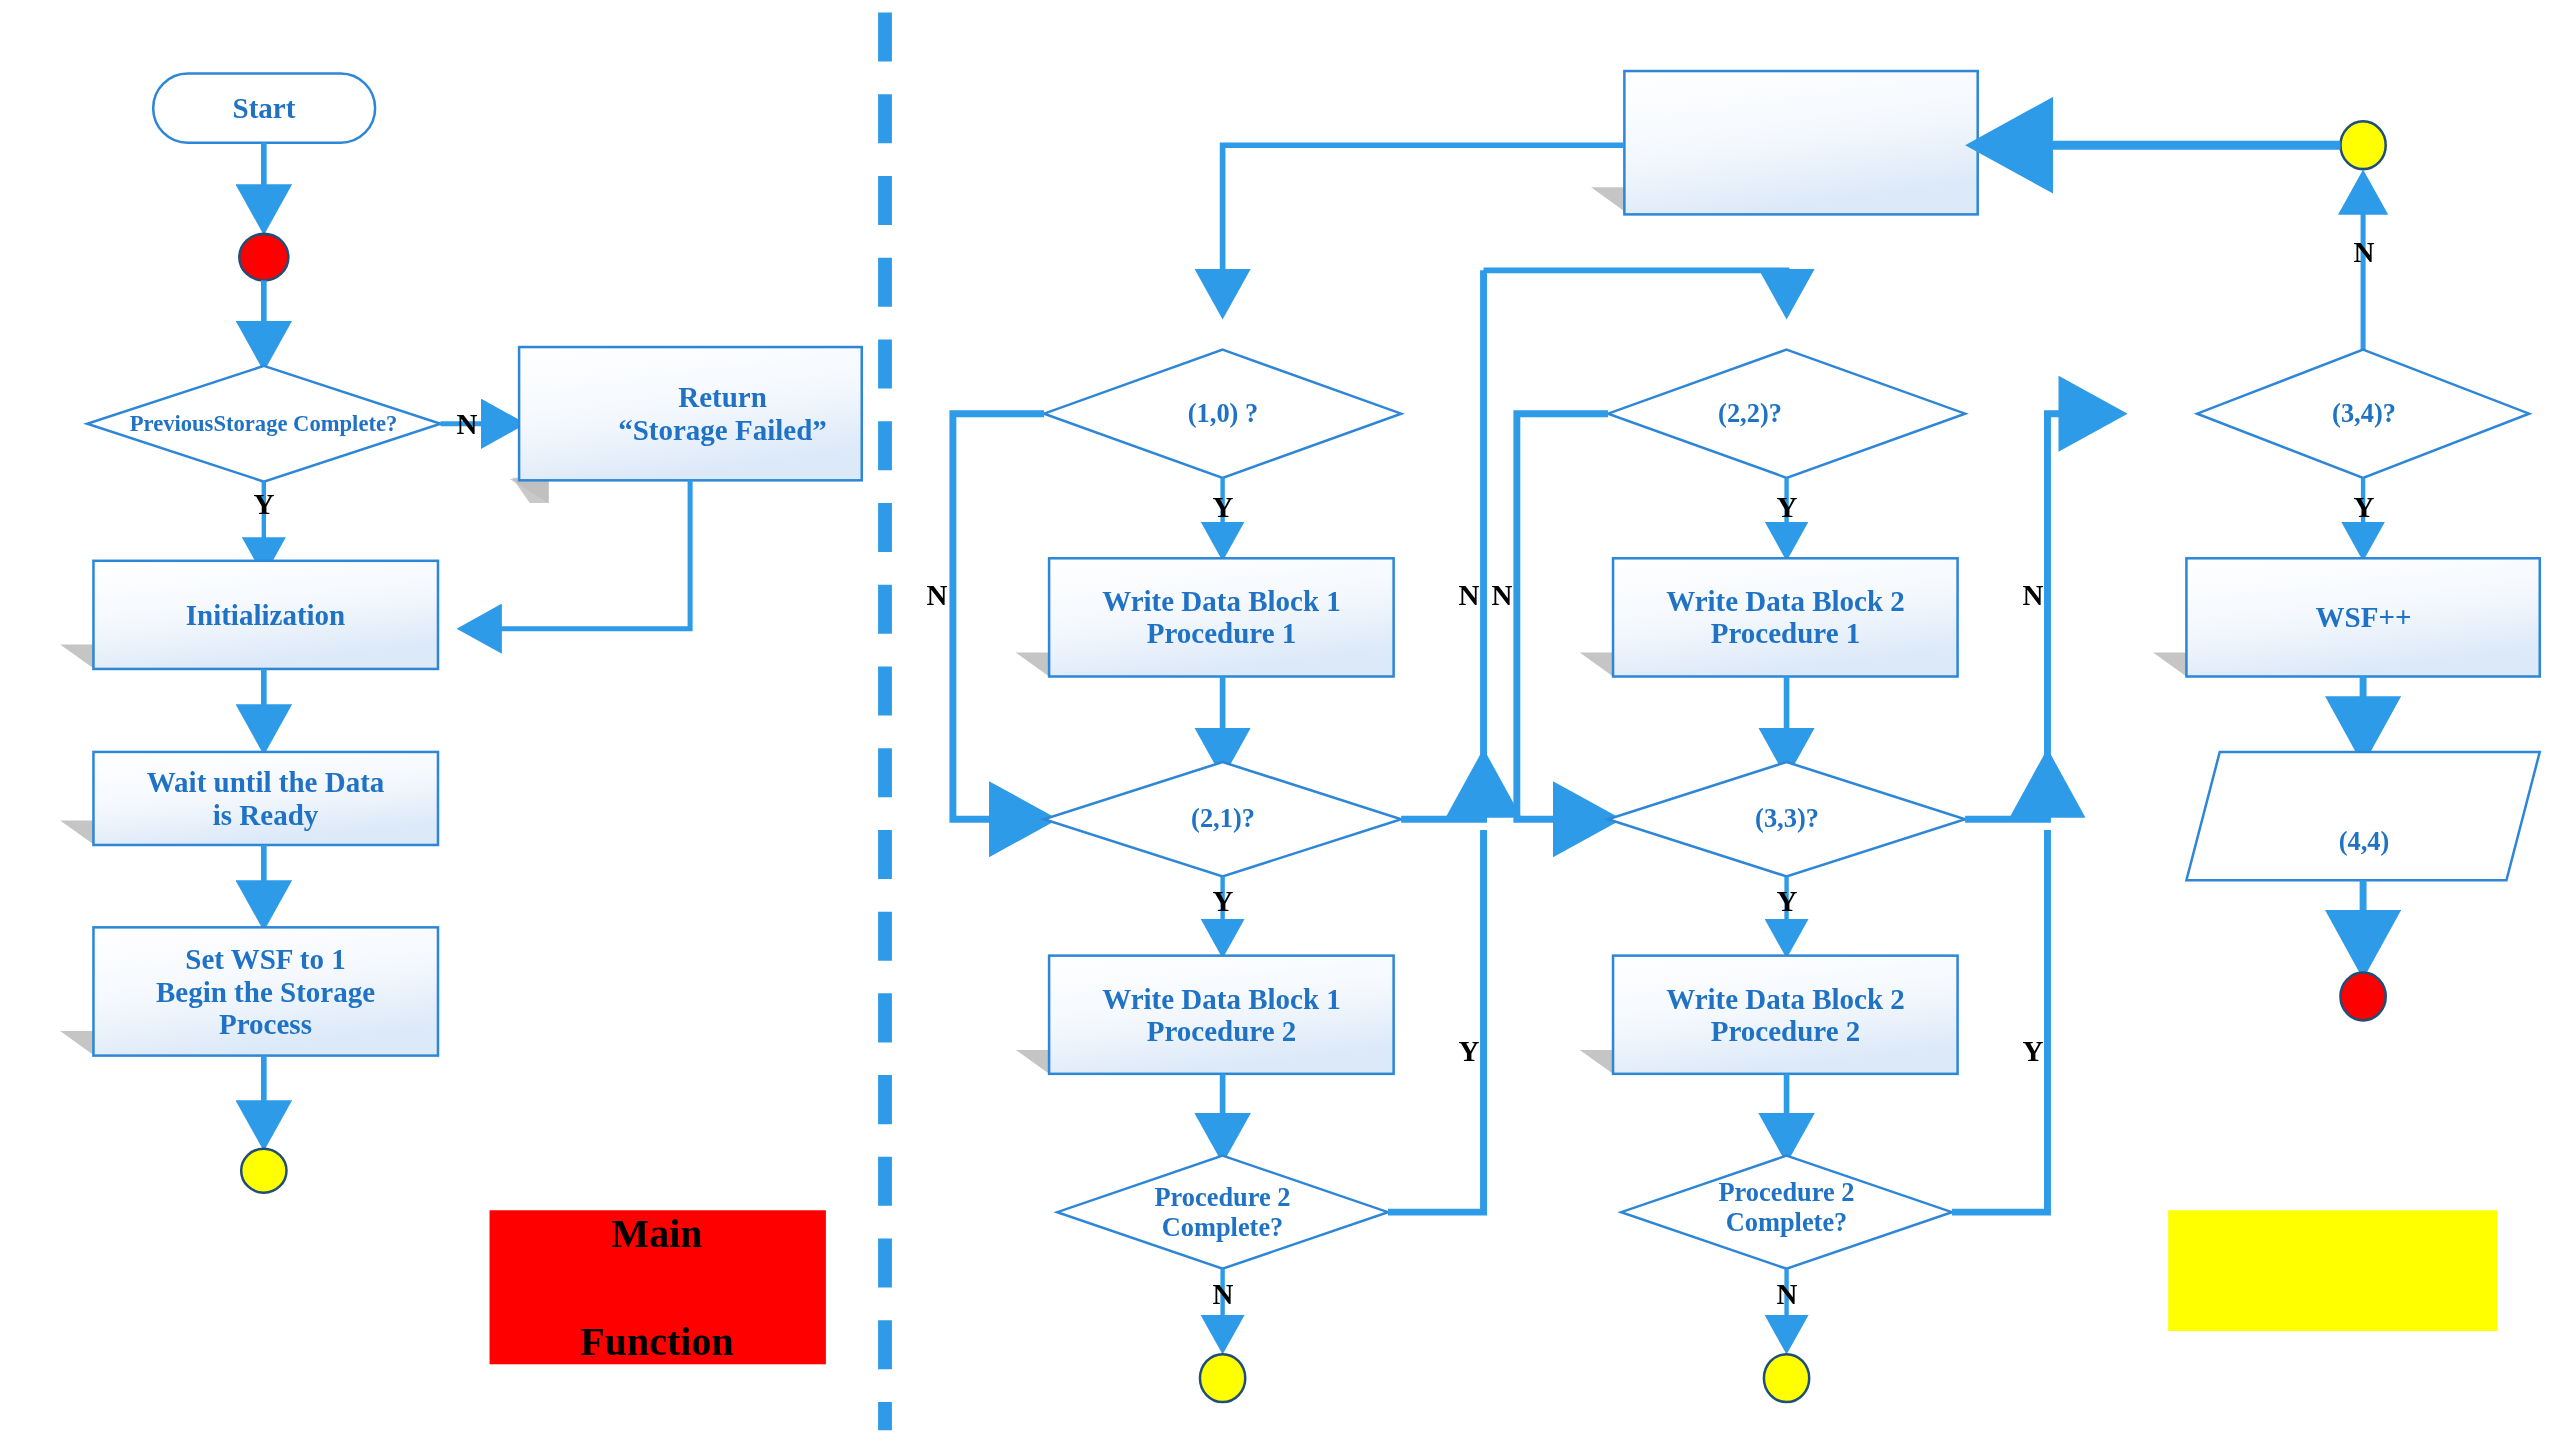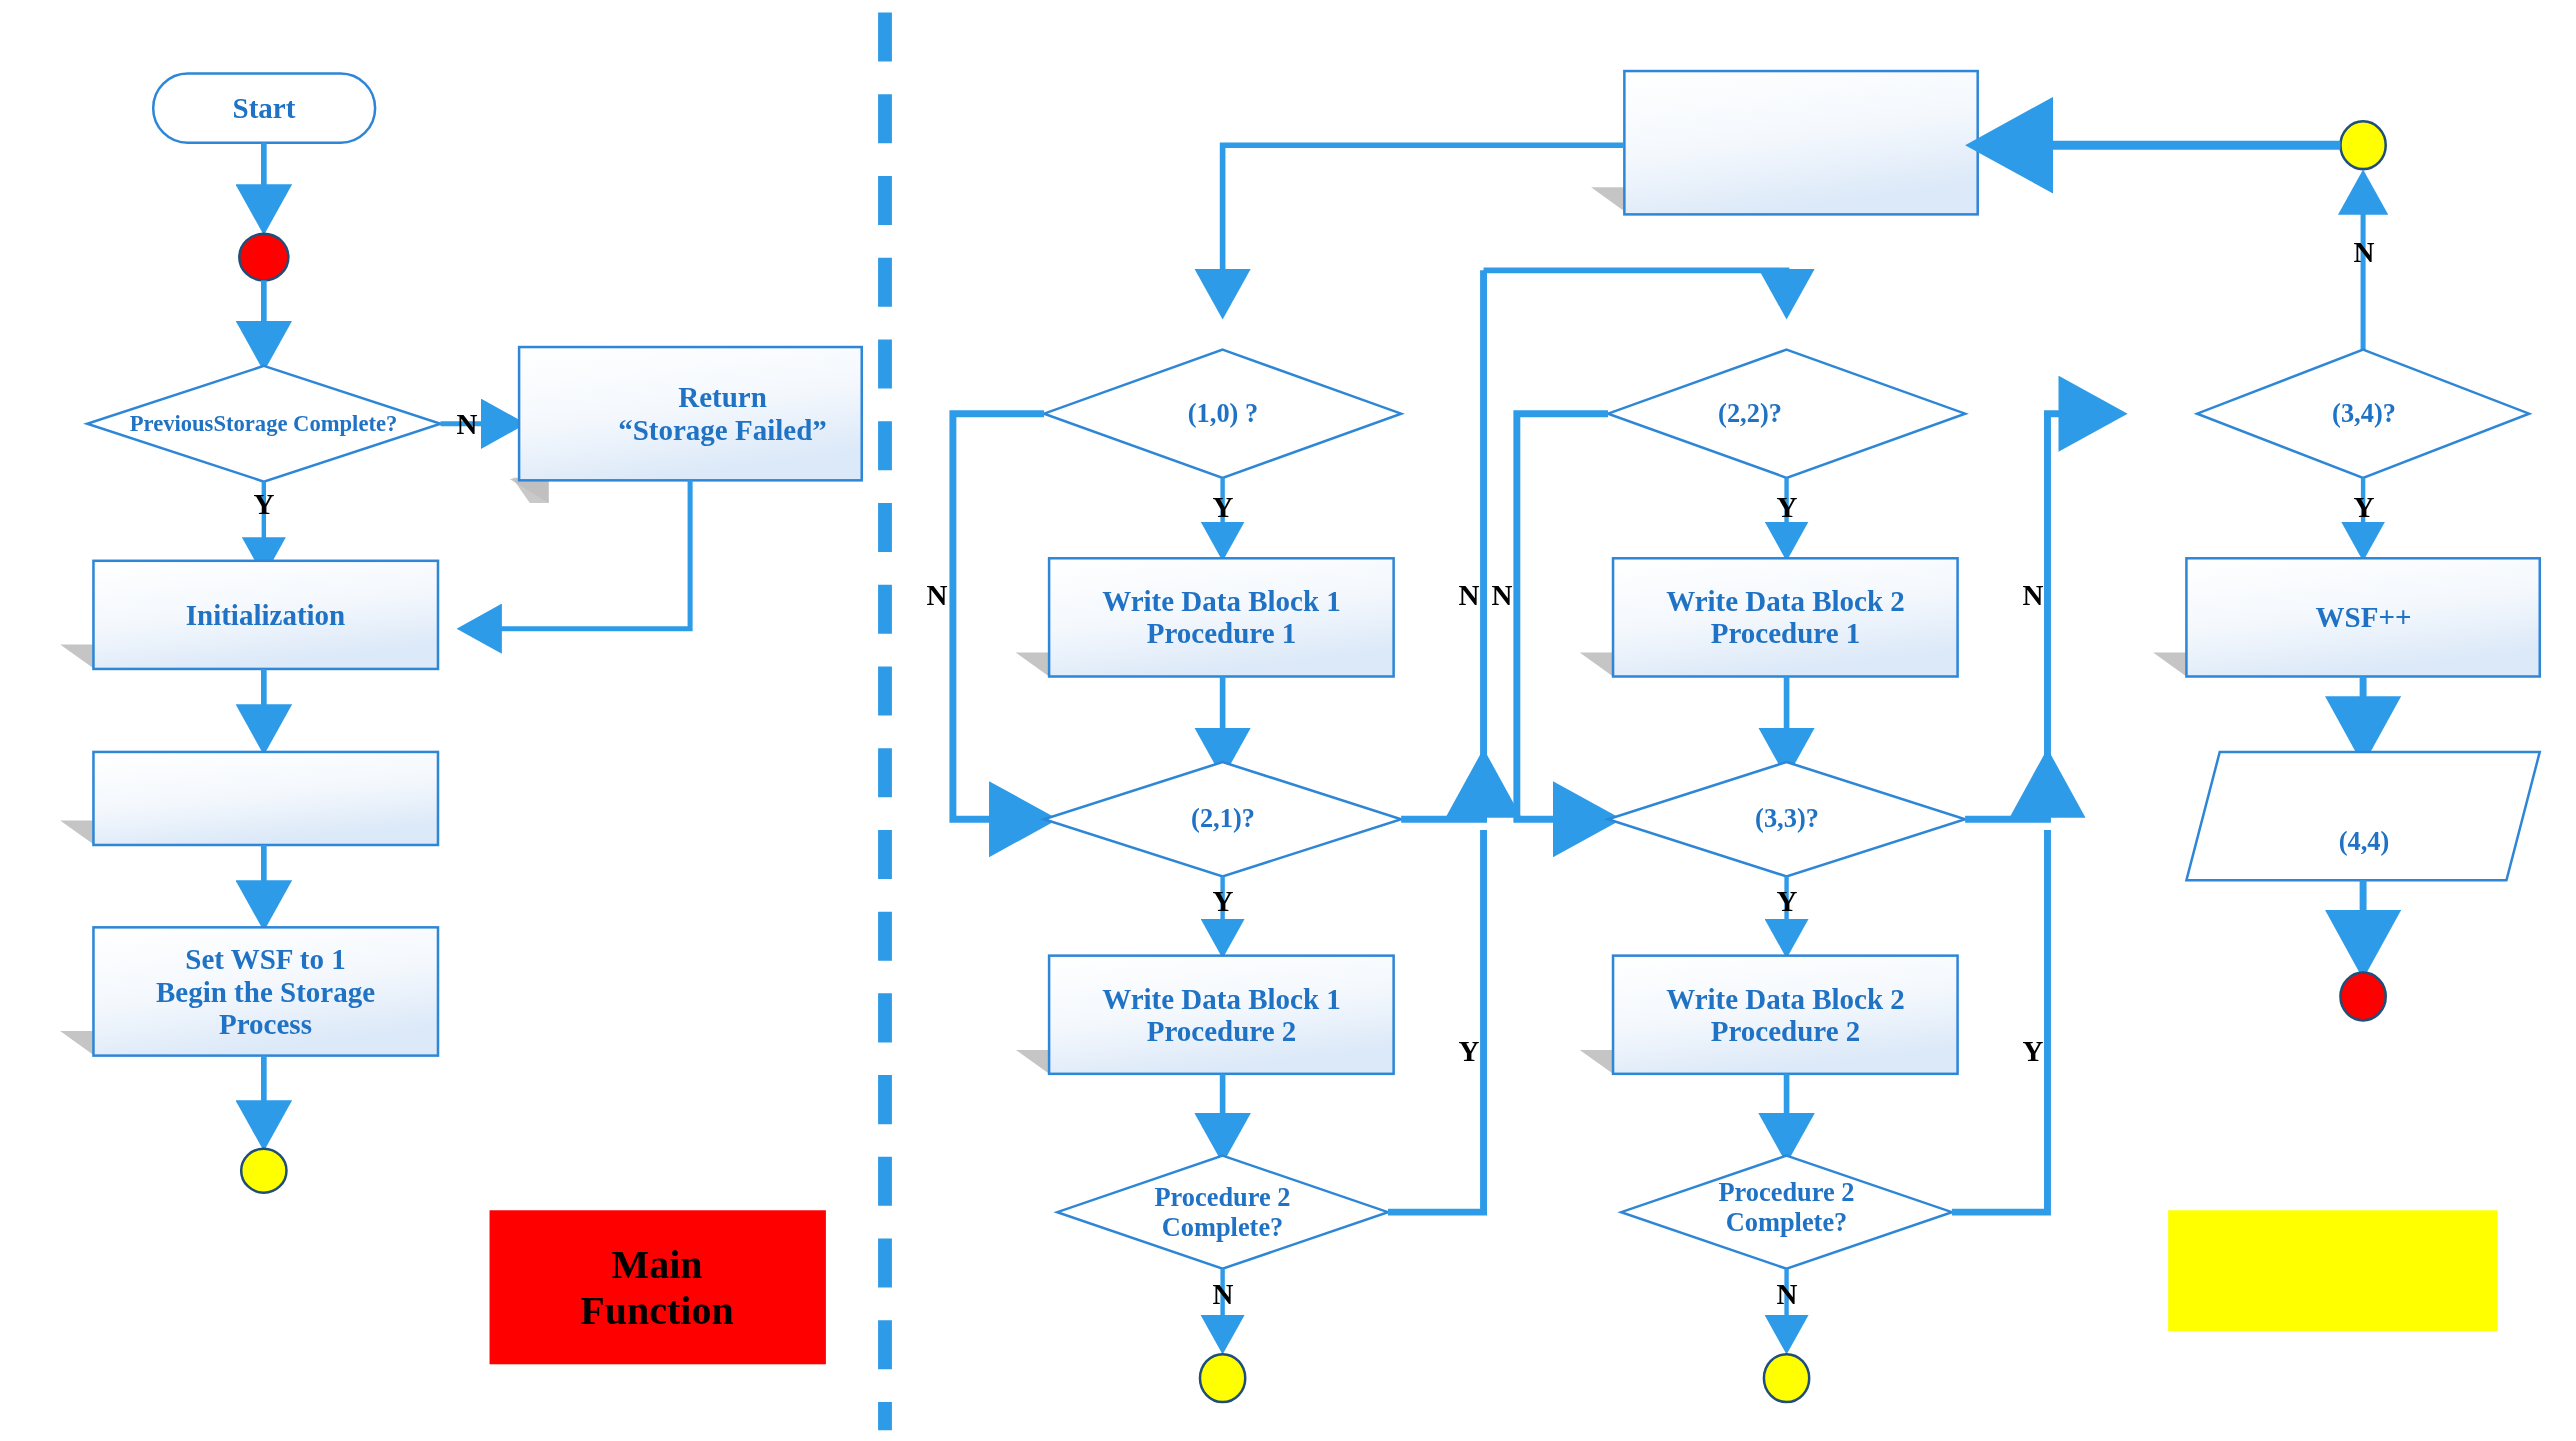--- a/index.html
+++ b/index.html
@@ -17,21 +17,21 @@
   .dectext{font-size:26.4px;}
   .smalldec{font-size:22.6px;}
 
   .branch{
     position:absolute;color:#000000;font-weight:bold;font-size:29px;
     font-family:"Liberation Serif", serif;display:flex;
     align-items:center;justify-content:center;
   }
 
   .legend{
-    position:absolute;display:flex;align-items:center;justify-content:center;
+    position:absolute;display:flex;align-items:center;justify-content:space-between;
     text-align:center;color:#000000;font-weight:bold;line-height:1.15;
     font-family:"Liberation Serif", serif;font-size:40px;
   }
 </style>
 </head>
 <body>
 
 <div id="stage">
 
   <svg class="layer" viewBox="0 0 4096 2292" xmlns="http://www.w3.org/2000/svg">
@@ -168,20 +168,24 @@
     <span>Storage Complete?</span>
   </div>
 
   <div class="nodetext proctext" style="left:519px;top:347px;width:407px;height:133px;flex-direction:column;">
     <span>Return</span>
     <span>“Storage Failed”</span>
   </div>
 
   <div class="nodetext proctext" style="left:93px;top:561px;width:345px;height:108px;">Initialization</div>
 
+  <div class="nodetext proctext" style="left:93px;top:752px;width:345px;height:93px;flex-direction:column;">
+    <span>Wait until the Data</span>
+    <span>is Ready</span>
+  </div>
 
   <div class="nodetext proctext" style="left:93px;top:928px;width:345px;height:128px;flex-direction:column;">
     <span>Set WSF to 1</span>
     <span>Begin the Storage</span>
     <span>Process</span>
   </div>
 
   <div class="branch" style="left:448px;top:403px;width:38px;height:42px;">N</div>
   <div class="branch" style="left:245px;top:483px;width:38px;height:42px;">Y</div>
 

